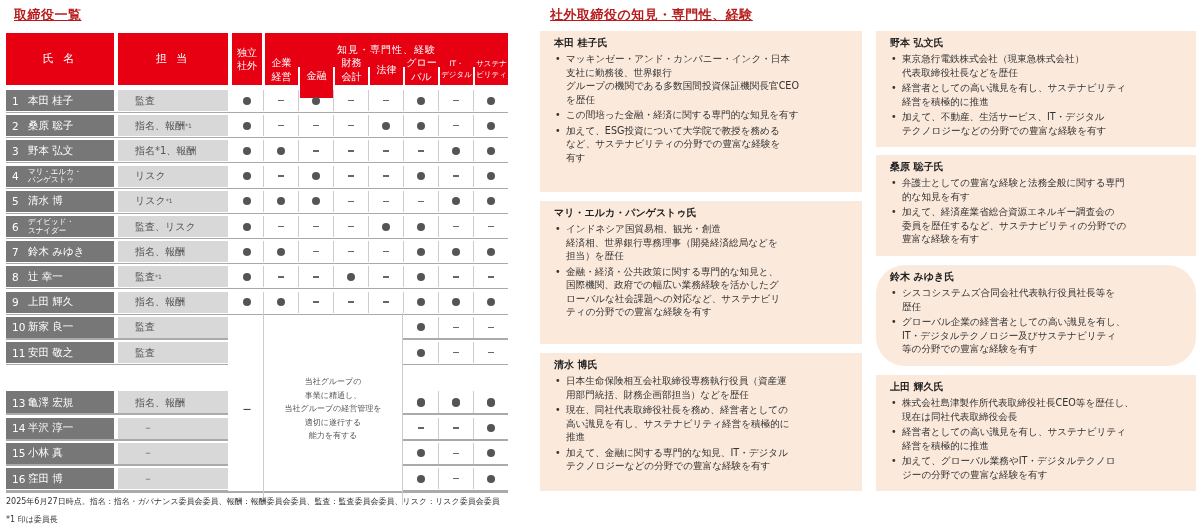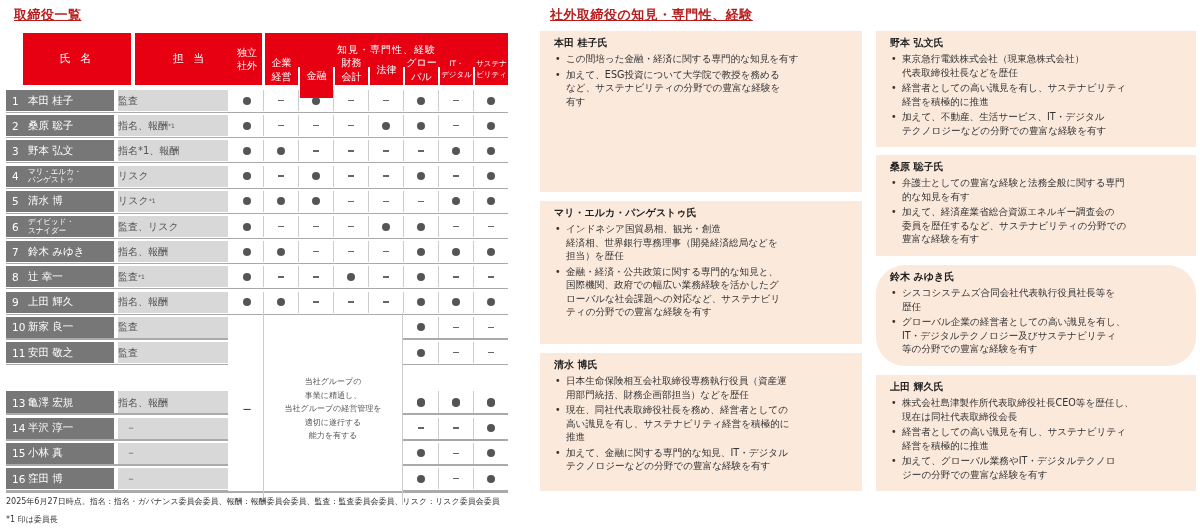--- a/index.html
+++ b/index.html
@@ -5,28 +5,28 @@
 *{box-sizing:border-box;margin:0;padding:0;}
 html,body{width:1200px;height:530px;background:#fff;overflow:hidden;}
 body{font-family:"DejaVu Sans","Liberation Sans",sans-serif;color:#333;position:relative;}
 .h1{position:absolute;font-weight:bold;font-size:13px;color:#b91c1c;letter-spacing:0.5px;text-decoration:underline;}
 #left-title{left:14px;top:6px;}
 #right-title{left:550px;top:6px;}
 
 
 .tbl{position:absolute;left:6px;top:33px;width:502px;}
 .hdr{position:absolute;background:#e60012;color:#fff;text-align:center;display:flex;align-items:center;justify-content:center;font-size:10px;line-height:1.35;}
-.hdr.big{font-size:11px;letter-spacing:3px;margin-left:17px;}
+.hdr.big{font-size:11px;letter-spacing:3px;}
 .hdr.small{font-size:7.5px;line-height:1.4;}
 .row{position:absolute;left:0;width:502px;height:25px;border-bottom:1.5px solid #aaa;}
 .name{position:absolute;left:0;top:2px;width:108px;height:21px;background:#777;color:#fff;font-size:10.5px;display:flex;align-items:center;padding-left:6px;}
 .name .num{display:inline-block;min-width:16px;}
 .name .nm{white-space:nowrap;}
 .name .nm.two{font-size:7.5px;line-height:1.1;white-space:normal;width:60px;}
-.role{position:absolute;left:112px;top:2px;width:110px;height:21px;background:#d8d8d8;color:#555;font-size:10px;display:flex;align-items:center;padding-left:0;}
+.role{position:absolute;left:112px;top:2px;width:110px;height:21px;background:#d8d8d8;color:#555;font-size:10px;display:flex;align-items:center;padding-left:17px;}
 .role sup{font-size:6px;vertical-align:top;line-height:1;}
 .cell{position:absolute;top:2px;height:21px;display:flex;align-items:center;justify-content:center;font-size:10px;color:#555;}
 .cell.sep{border-left:1px solid #ccc;}
 .dot{width:8px;height:8px;border-radius:50%;background:#555;}
 .dash{width:6px;height:1.5px;background:#666;}
 .merge-ind{position:absolute;left:226px;top:290px;width:30px;height:172px;display:flex;align-items:center;justify-content:center;}
 .merge-txt{position:absolute;left:257px;top:280px;width:140px;height:192px;border-left:1px solid #ccc;border-right:1px solid #ccc;display:flex;align-items:center;justify-content:center;text-align:center;font-size:8px;color:#555;line-height:1.7;white-space:pre-line;}
 .foot{position:absolute;left:6px;font-size:8px;color:#333;}
 
 
@@ -514,20 +514,24 @@
 適切に遂行する
 能力を有する</div>
 </div>
 
 <div class="foot" style="top:496px;">2025年6月27日時点。指名：指名・ガバナンス委員会委員、報酬：報酬委員会委員、監査：監査委員会委員、リスク：リスク委員会委員</div>
 <div class="foot" style="top:514px;">*1 印は委員長</div>
 
 <div class="card" style="left:540px;top:31px;width:322px;height:161px;">
   <div class="cn">本田 桂子氏</div>
   <ul>
+      <li>マッキンゼー・アンド・カンパニー・インク・日本
+支社に勤務後、世界銀行
+グループの機関である多数国間投資保証機関長官CEO
+を歴任</li>
       <li>この間培った金融・経済に関する専門的な知見を有す</li>
       <li>加えて、ESG投資について大学院で教授を務める
 など、サステナビリティの分野での豊富な経験を
 有す</li>
     </ul>
 </div>
 <div class="card" style="left:540px;top:201px;width:322px;height:143px;">
   <div class="cn">マリ・エルカ・パンゲストゥ氏</div>
   <ul>
       <li>インドネシア国貿易相、観光・創造

